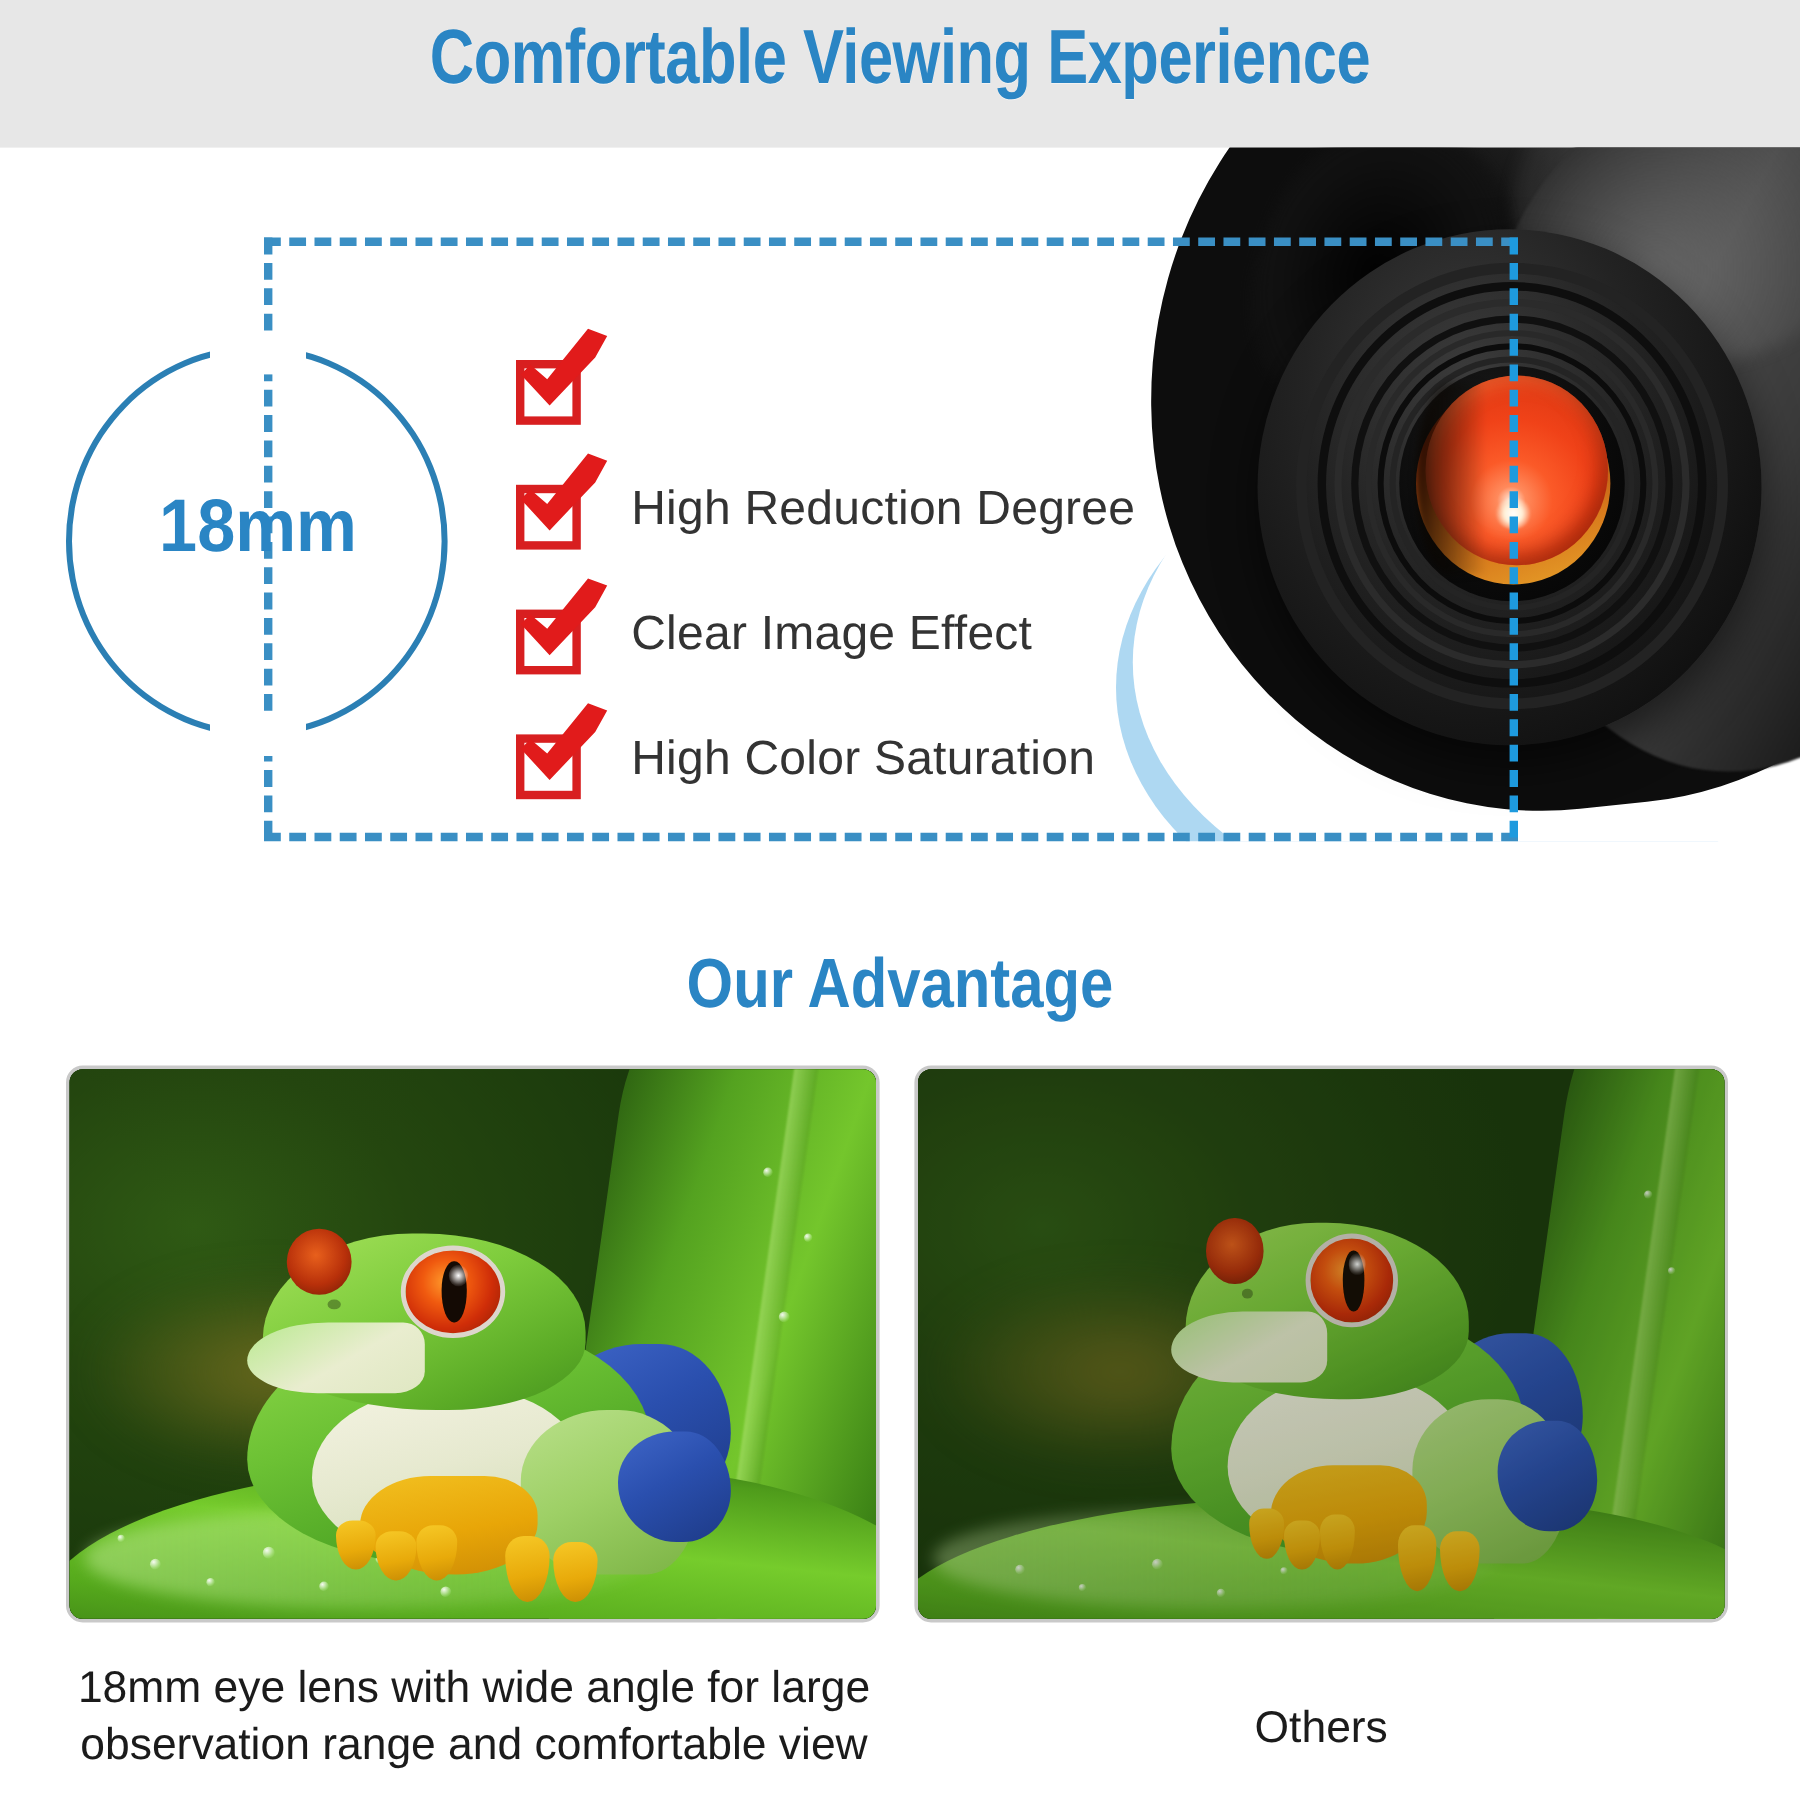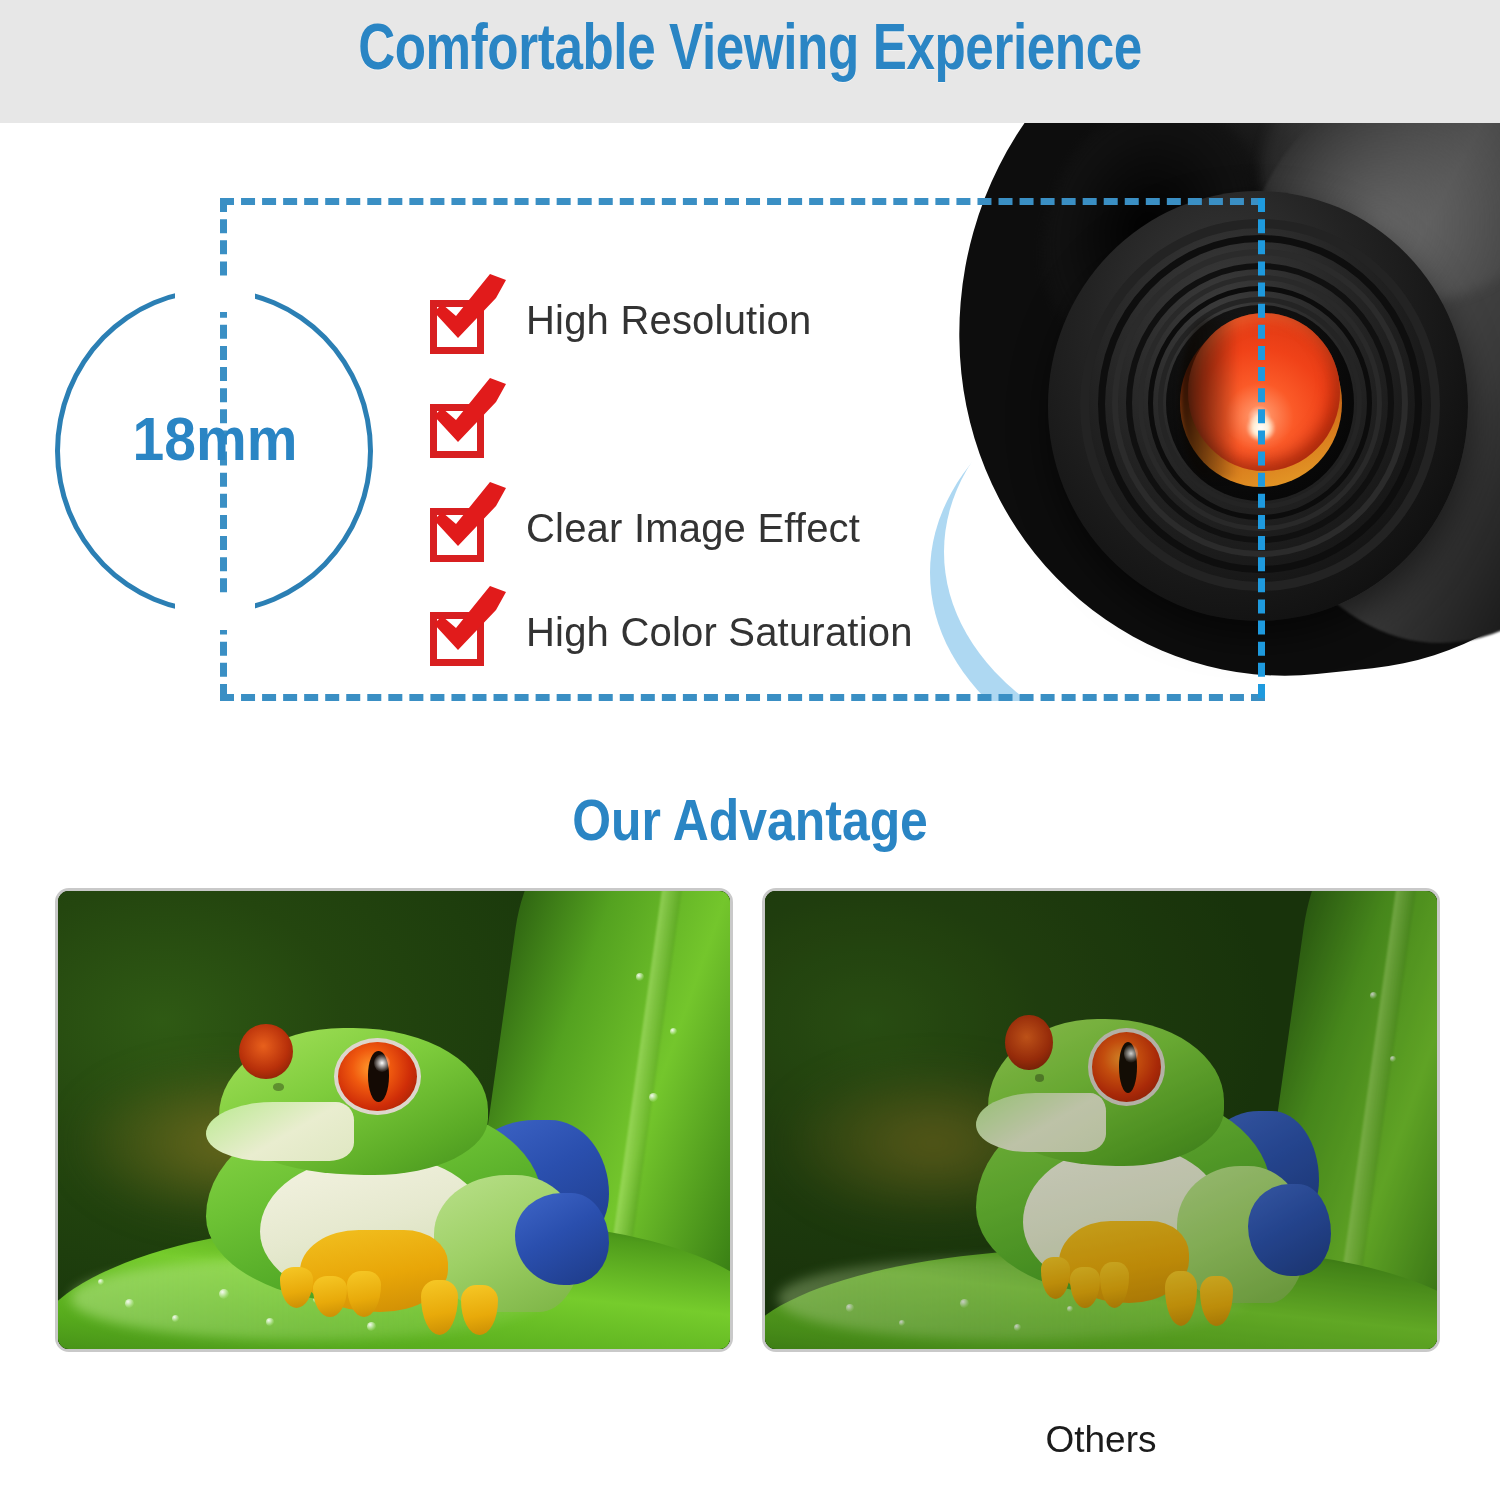--- a/index.html
+++ b/index.html
@@ -357,28 +357,28 @@
   <div class="circle-mask-bottom"></div>
   <div class="mm-label">18mm</div>
 
   <div class="features">
 
     <div class="feature-row">
       <div class="cbox"></div>
       <svg class="check" viewBox="0 0 86 86">
         <path d="M8 44 L16 36 L30 48 L64 6 L80 12 L70 30 L32 70 Z" fill="#e11b1b"></path>
       </svg>
-      <div class="feat-label">High Resolution</div>
     </div>
 
     <div class="feature-row">
       <div class="cbox"></div>
       <svg class="check" viewBox="0 0 86 86">
         <path d="M8 44 L16 36 L30 48 L64 6 L80 12 L70 30 L32 70 Z" fill="#e11b1b"></path>
       </svg>
+      <div class="feat-label">High Reduction Degree</div>
     </div>
 
     <div class="feature-row">
       <div class="cbox"></div>
       <svg class="check" viewBox="0 0 86 86">
         <path d="M8 44 L16 36 L30 48 L64 6 L80 12 L70 30 L32 70 Z" fill="#e11b1b"></path>
       </svg>
       <div class="feat-label">Clear Image Effect</div>
     </div>
 
@@ -471,15 +471,16 @@
         <div class="toe" style="left:38%;top:84%;width:5%;height:9%;"></div>
         <div class="toe" style="left:43%;top:83%;width:5%;height:10%;"></div>
         <div class="toe" style="left:54%;top:85%;width:5.5%;height:12%;"></div>
         <div class="toe" style="left:60%;top:86%;width:5.5%;height:11%;"></div>
         <div class="flank-blue" style="left:68%;top:66%;width:14%;height:20%;"></div>
       </div>
       <div class="dimmer"></div>
     </div>
   </div>
 
+  <div class="caption caption-left">18mm eye lens with wide angle for large observation range and comfortable view</div>
   <div class="caption caption-right">Others</div>
 
 </div>
 
 </body></html>

